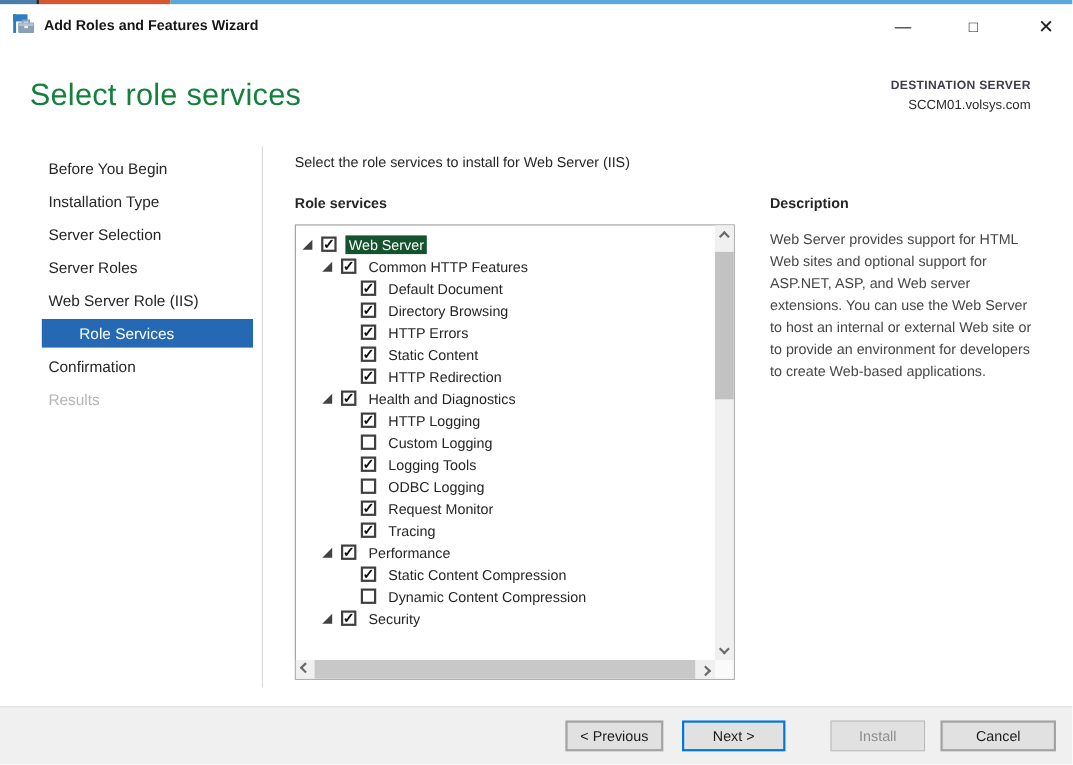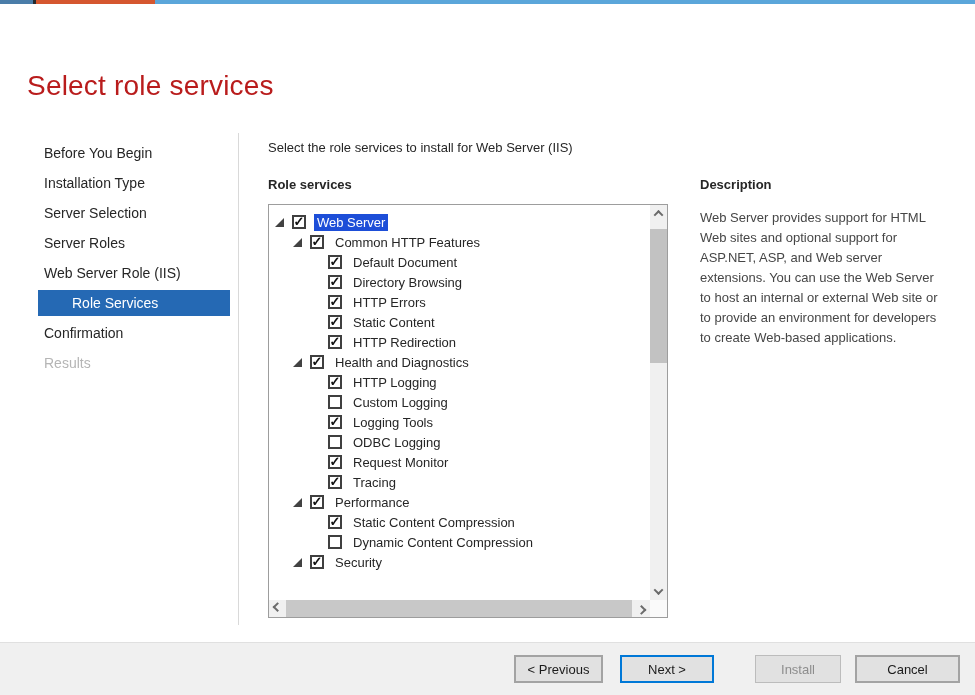--- a/index.html
+++ b/index.html
@@ -16,21 +16,21 @@
   
   .titlebar { position:absolute; top:4px; left:0; width:100%; height:36px; background:#fff; }
   .app-icon { position:absolute; left:11px; top:8px; width:22px; height:20px; }
   .app-title { position:absolute; left:40px; top:11px; font-size:13px; font-weight:700; color:#161616; }
   .winctl { position:absolute; top:6px; width:34px; height:28px; display:flex; align-items:center; justify-content:center; color:#1a1a1a; cursor:default; }
   .ctl-min { left:804px; font-size:15px; }
   .ctl-max { left:868px; font-size:14px; }
   .ctl-close { left:934px; font-size:17px; }
 
   
-  .heading { position:absolute; left:27px; top:70px; font-size:28px; font-weight:300; color:#b91c1c; letter-spacing:.2px; }
+  .heading { position:absolute; left:27px; top:70px; font-size:28px; font-weight:300; color:#15803d; letter-spacing:.2px; }
   .dest { position:absolute; right:38px; top:72px; text-align:right; }
   .dest-l1 { font-size:11px; font-weight:700; color:#3c3c4c; letter-spacing:.3px; }
   .dest-l2 { font-size:12px; color:#2b2b2b; margin-top:4px; }
 
   
   .sidebar { position:absolute; left:28px; top:138px; width:210px; }
   .side-item { height:30px; line-height:30px; padding-left:16px; font-size:14px; color:#262626; white-space:nowrap; }
   .side-item.sel { background:#2569b4; color:#fff; height:26px; line-height:26px; margin:2px 8px 2px 10px; padding-left:34px; }
   .side-item.dis { color:#b5b5b5; }
   .vline { position:absolute; left:238px; top:133px; width:1px; height:492px; background:#d9d9d9; }
@@ -45,21 +45,21 @@
   .treebox { position:absolute; left:268px; top:204px; width:400px; height:414px; border:1px solid #9d9d9d; background:#fff; }
   .rows { position:absolute; top:7px; left:0; right:17px; bottom:17px; overflow:hidden; }
   .trow { display:flex; align-items:center; height:20px; font-size:13px; color:#262626; white-space:nowrap; }
   .trow.lvl1 { padding-left:6px; }
   .trow.lvl2 { padding-left:24px; }
   .trow.lvl3 { padding-left:59px; }
   .tri { width:0; height:0; border-bottom:9px solid #424242; border-left:9px solid transparent; margin-right:8px; flex:0 0 auto; }
   .cb { width:14px; height:14px; border:2px solid #3f3f3f; background:#fff; margin-right:8px; display:flex; align-items:center; justify-content:center; flex:0 0 auto; }
   .mark { font-size:13px; font-weight:700; color:#101010; line-height:1; margin-top:-2px; }
   .lbl { padding:1px 3px; }
-  .lbl.sel { background:#1d4ed8; color:#fff; }
+  .lbl.sel { background:#14532d; color:#fff; }
 
   
   .vscroll { position:absolute; top:0; right:0; width:17px; bottom:17px; background:#f0f0f0; }
   .sbtn { position:absolute; width:17px; height:17px; display:flex; align-items:center; justify-content:center; background:#f0f0f0; }
   .v-up { top:0; left:0; } .v-dn { bottom:0; left:0; }
   .vthumb { position:absolute; left:0; width:17px; top:24px; height:134px; background:#c2c2c2; }
   .hscroll { position:absolute; left:0; right:17px; bottom:0; height:17px; background:#f0f0f0; }
   .h-lf { left:0; top:0; } .h-rt { right:0; top:0; }
   .hthumb { position:absolute; top:0; height:17px; left:17px; width:346px; background:#c8c8c8; }
   .corner { position:absolute; right:0; bottom:0; width:17px; height:17px; background:#fafafa; }
@@ -84,22 +84,46 @@
 
 <div class="win">
 
   <div class="topstrip">
     <span class="s1"></span>
     <span class="s2"></span>
     <span class="s3"></span>
     <span class="s4"></span>
   </div>
 
+  <div class="titlebar">
+    <svg class="app-icon" viewBox="0 0 22 20">
+      <rect x="1" y="1" width="2.6" height="17" fill="#2e7cc2"></rect>
+      <rect x="1" y="1" width="13" height="6.5" fill="#2e7cc2"></rect>
+      <path d="M9.5 9 v-2.4 h6 V9" stroke="#8aa0b4" fill="none" stroke-width="1.6"></path>
+      <rect x="5.5" y="8.5" width="14.5" height="9.5" rx="1" fill="#8aa0b4"></rect>
+      <rect x="6.2" y="9.2" width="13" height="2.4" fill="#b3c3d1"></rect>
+      <rect x="11" y="11.4" width="3.4" height="2.2" fill="#e8eef3"></rect>
+    </svg>
+    <span class="app-title">Add Roles and Features Wizard</span>
+    <div class="winctl ctl-min">
+        <span>—</span>
+      </div>
+    <div class="winctl ctl-max">
+        <span>□</span>
+      </div>
+    <div class="winctl ctl-close">
+        <span>✕</span>
+      </div>
+  </div>
 
   <div class="heading">Select role services</div>
+  <div class="dest">
+    <div class="dest-l1">DESTINATION SERVER</div>
+    <div class="dest-l2">SCCM01.volsys.com</div>
+  </div>
 
   <div class="sidebar">
       <div class="side-item">Before You Begin</div>
       <div class="side-item">Installation Type</div>
       <div class="side-item">Server Selection</div>
       <div class="side-item">Server Roles</div>
       <div class="side-item">Web Server Role (IIS)</div>
       <div class="side-item sel">Role Services</div>
       <div class="side-item">Confirmation</div>
       <div class="side-item dis">Results</div>

